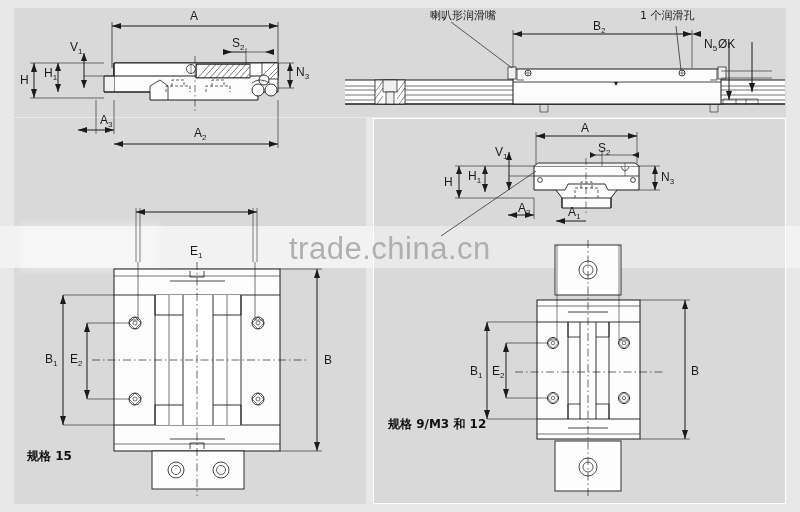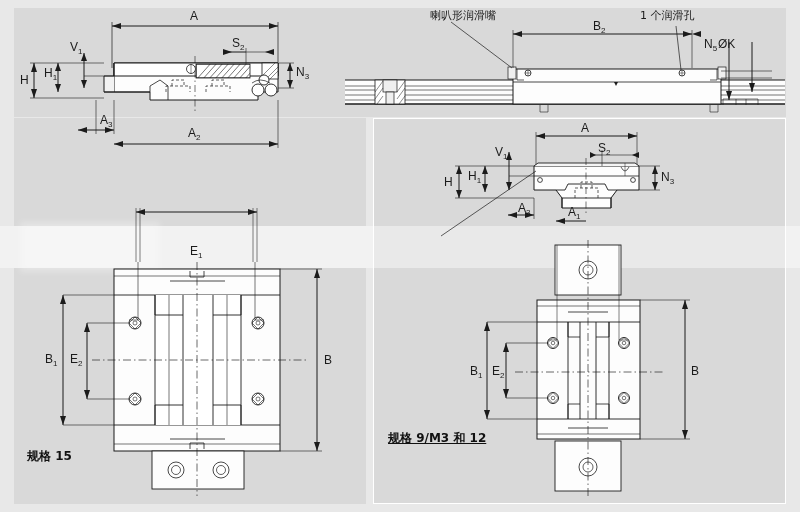--- a/index.html
+++ b/index.html
@@ -149,21 +149,21 @@
     </g>
   </svg>
 
   <div class="lbl" style="left:190px;top:10px;"><span>A</span></div>
   <div class="lbl" style="left:20px;top:74px;"><span>H</span></div>
   <div class="lbl" style="left:44px;top:67px;"><span>H</span><span class="sub">1</span></div>
   <div class="lbl" style="left:70px;top:41px;"><span>V</span><span class="sub">1</span></div>
   <div class="lbl" style="left:232px;top:37px;"><span>S</span><span class="sub">2</span></div>
   <div class="lbl" style="left:296px;top:66px;"><span>N</span><span class="sub">3</span></div>
   <div class="lbl" style="left:100px;top:114px;"><span>A</span><span class="sub">3</span></div>
-  <div class="lbl" style="left:188px;top:127px;"><span>A</span><span class="sub">2</span></div>
+  <div class="lbl" style="left:194px;top:127px;"><span>A</span><span class="sub">2</span></div>
 
   <svg width="800" height="512">
     <g stroke="#1b1b1b" fill="none" stroke-width="1">
 
       <rect x="345" y="80" width="440" height="24" fill="#fdfdfd" stroke="none"></rect>
       <line x1="345" y1="80" x2="785" y2="80" stroke-width="1.1"></line>
       <line x1="345" y1="86" x2="785" y2="86" stroke-width=".6"></line>
       <line x1="345" y1="90" x2="785" y2="90" stroke-width=".6"></line>
       <line x1="345" y1="95" x2="785" y2="95" stroke-width=".6"></line>
       <line x1="345" y1="100" x2="785" y2="100" stroke-width=".6"></line>
@@ -488,16 +488,17 @@
       <path d="M506,343 l-3,9 l6,0 z" fill="#1b1b1b" stroke="none"></path>
       <path d="M506,398 l-3,-9 l6,0 z" fill="#1b1b1b" stroke="none"></path>
       <line x1="506" y1="343" x2="548" y2="343" stroke-width=".6"></line>
       <line x1="506" y1="398" x2="548" y2="398" stroke-width=".6"></line>
     </g>
   </svg>
 
   <div class="lbl" style="left:470px;top:365px;"><span>B</span><span class="sub">1</span></div>
   <div class="lbl" style="left:492px;top:365px;"><span>E</span><span class="sub">2</span></div>
   <div class="lbl" style="left:691px;top:365px;"><span>B</span></div>
-  <div class="lbl cap cn" style="left:388px;top:432px;text-decoration:underline;">规格 9/M3 和 12</div>
-
+  <div class="lbl cap cn" style="left:388px;top:418px;">规格 9/M3 和 12</div>
+
+  <div class="wm" style="left:289px;top:231px;">trade.china.cn</div>
 
 </div>
 
 </body></html>

